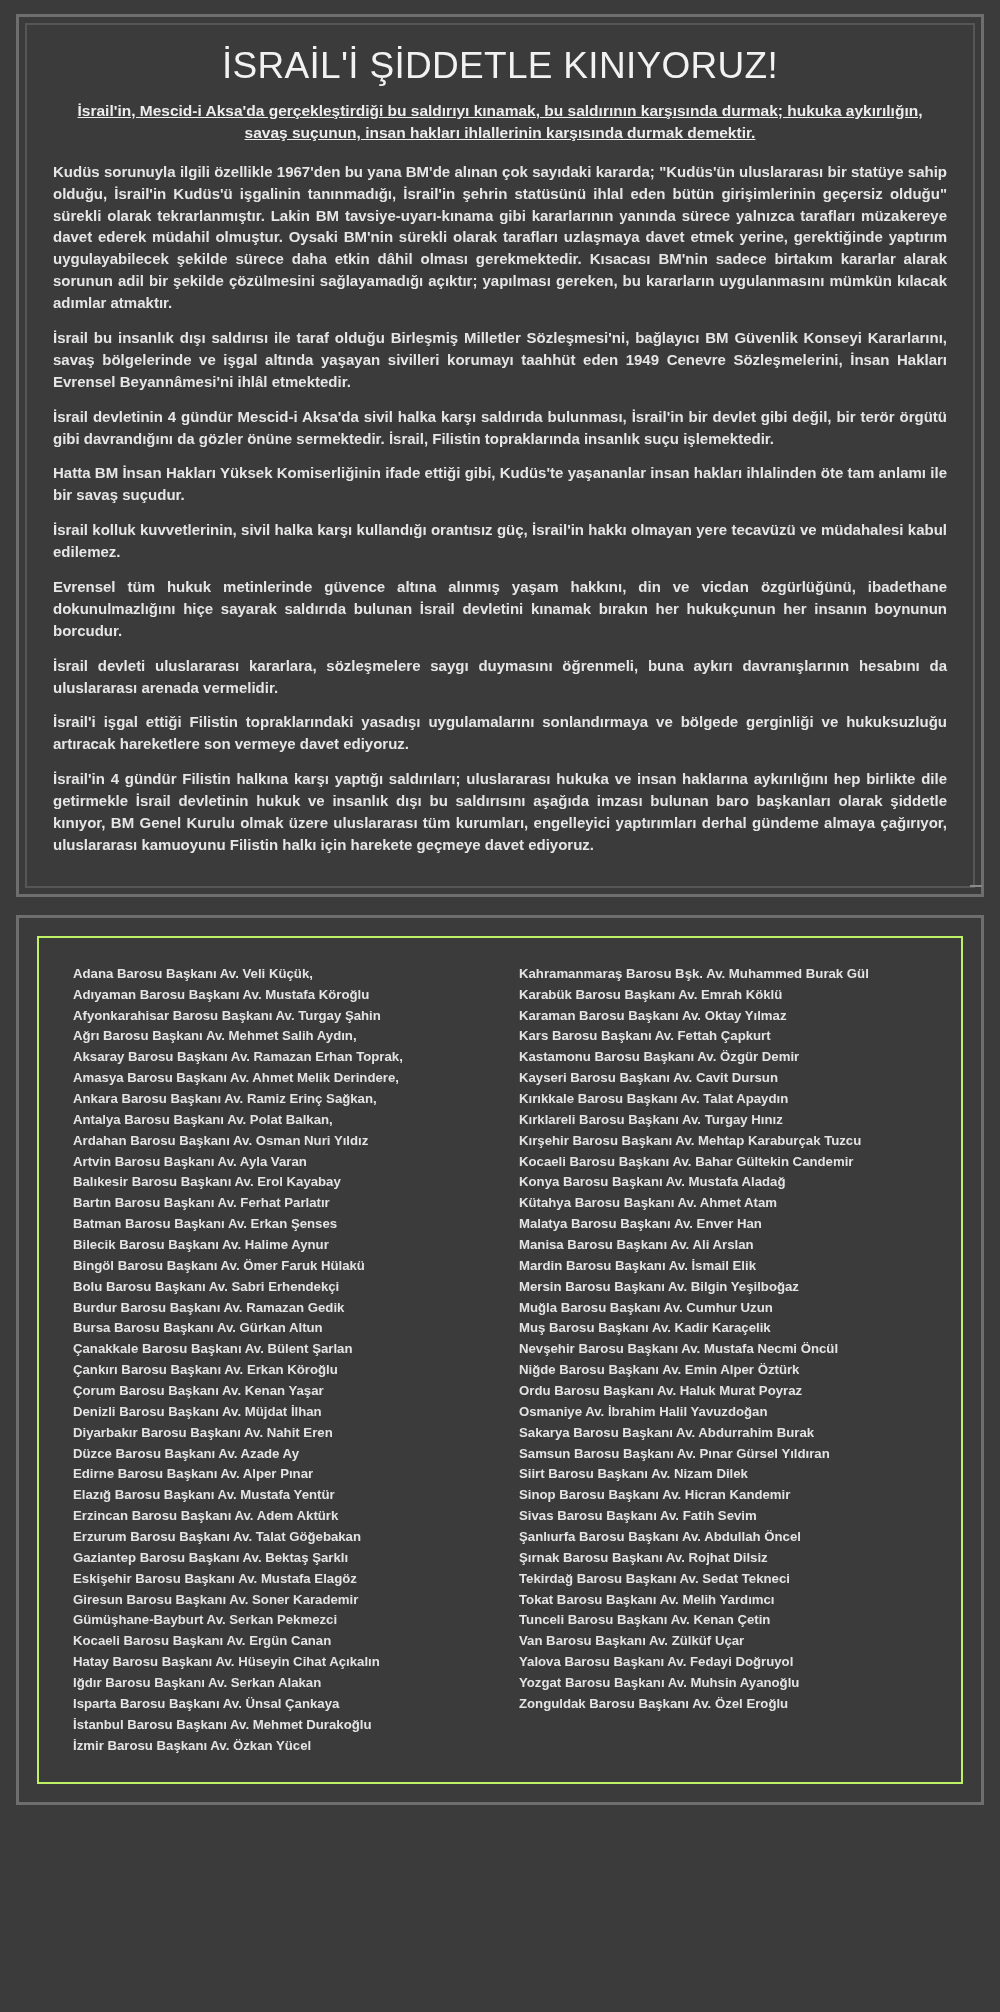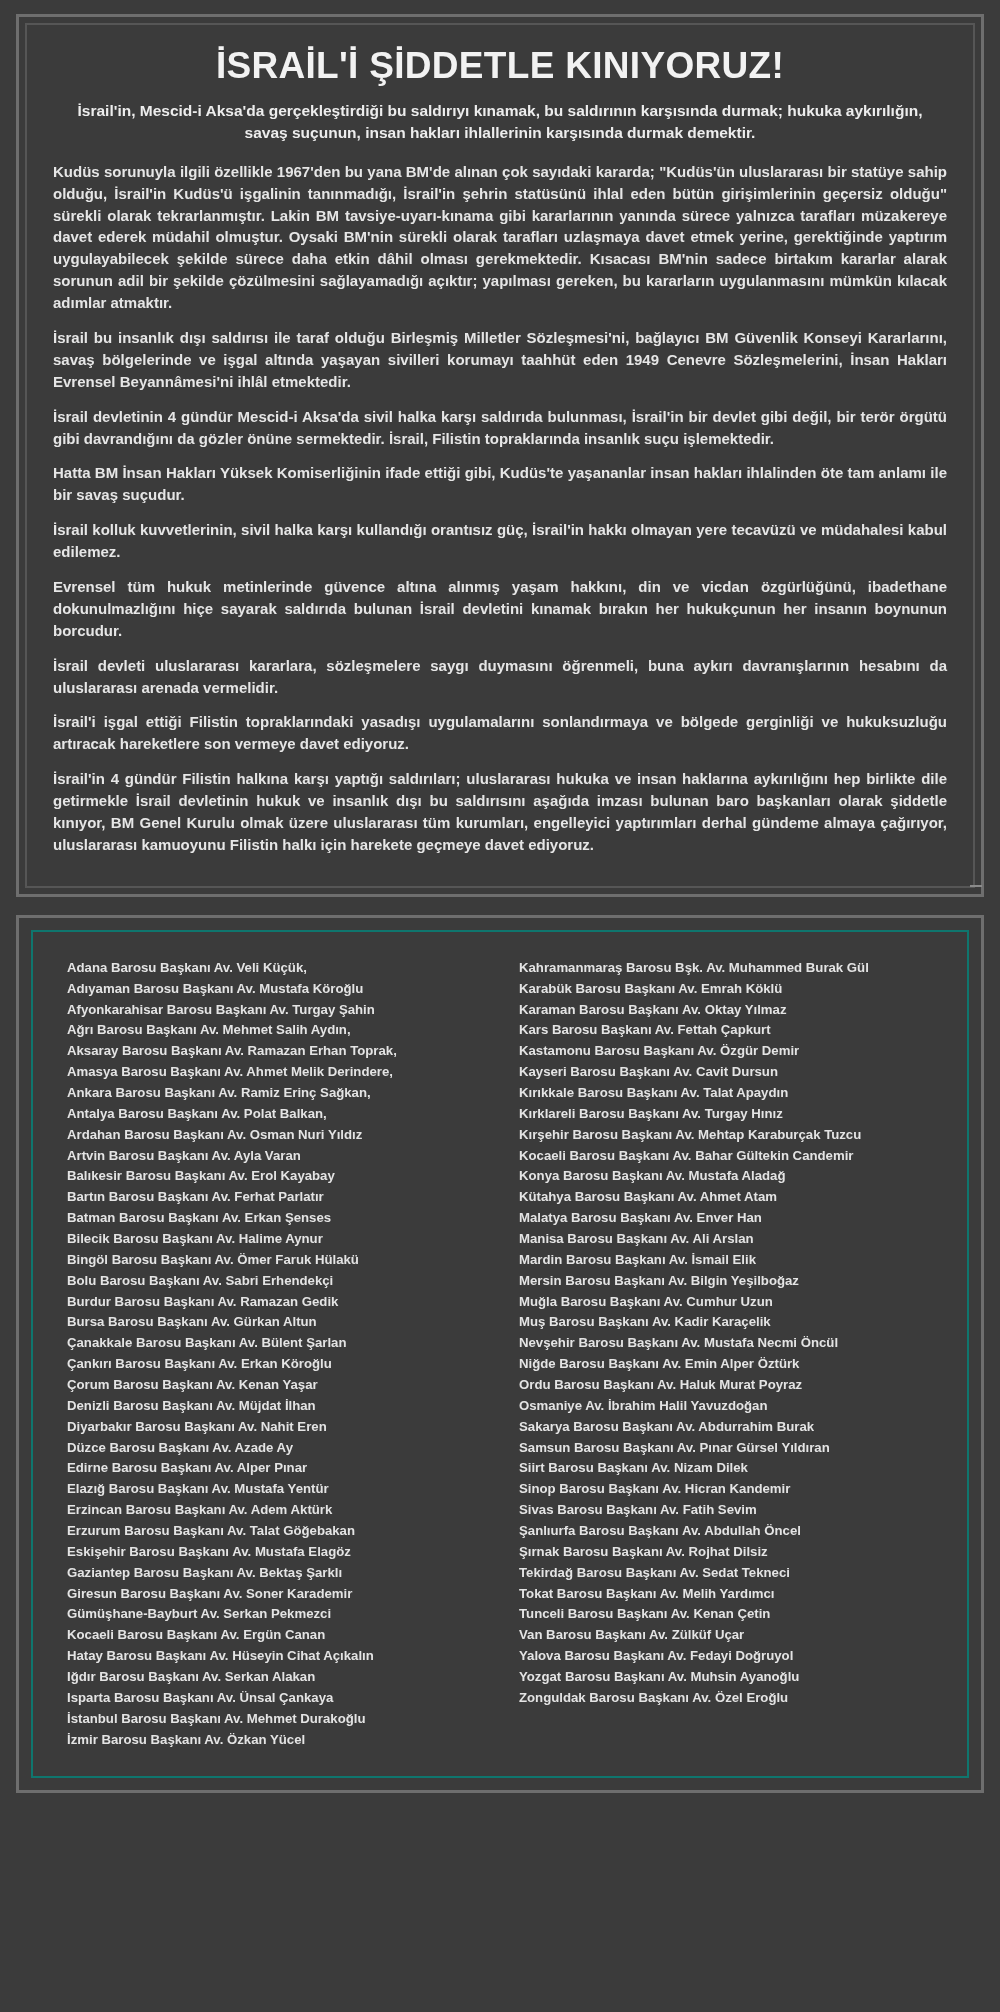--- a/index.html
+++ b/index.html
@@ -29,51 +29,52 @@
   }
   .panel-inner {
     border: 2px solid #565656;
     margin: 6px;
     padding: 16px 26px 26px 26px;
     box-sizing: border-box;
   }
   .statement-title {
     text-align: center;
     font-size: 37px;
-    font-weight: bold;
+    font-weight: normal;
     letter-spacing: 0.3px;
     color: #f2f2f2;
     margin: 6px 0 14px 0;
     line-height: 1.05;
   }
   .lead {
     text-align: center;
     font-size: 15.5px;
     line-height: 1.45;
     font-weight: bold;
     color: #ededed;
     margin: 0 18px 16px 18px;
+    text-decoration: underline;
   }
   .para {
     font-size: 15px;
     line-height: 1.46;
     text-align: justify;
     color: #e6e6e6;
     margin: 8px 0 13px 0;
     font-weight: bold;
   }
   .para.last { margin-bottom: 4px; }
 
   
   .gap { height: 18px; }
 
   
   .signatories-inner {
-    border: 2px solid #0f766e;
-    margin: 12px;
+    border: 2px solid #bef264;
+    margin: 18px;
     padding: 26px 30px 26px 34px;
     box-sizing: border-box;
   }
   .sig-cols {
     display: flex;
     gap: 34px;
   }
   .sig-col {
     flex: 1 1 0;
     min-width: 0;
@@ -157,22 +158,22 @@
             <div class="sig-item">Çanakkale Barosu Başkanı Av. Bülent Şarlan</div>
             <div class="sig-item">Çankırı Barosu Başkanı Av. Erkan Köroğlu</div>
             <div class="sig-item">Çorum Barosu Başkanı Av. Kenan Yaşar</div>
             <div class="sig-item">Denizli Barosu Başkanı Av. Müjdat İlhan</div>
             <div class="sig-item">Diyarbakır Barosu Başkanı Av. Nahit Eren</div>
             <div class="sig-item">Düzce Barosu Başkanı Av. Azade Ay</div>
             <div class="sig-item">Edirne Barosu Başkanı Av. Alper Pınar</div>
             <div class="sig-item">Elazığ Barosu Başkanı Av. Mustafa Yentür</div>
             <div class="sig-item">Erzincan Barosu Başkanı Av. Adem Aktürk</div>
             <div class="sig-item">Erzurum Barosu Başkanı Av. Talat Göğebakan</div>
+            <div class="sig-item">Gaziantep Barosu Başkanı Av. Bektaş Şarklı</div>
             <div class="sig-item">Eskişehir Barosu Başkanı Av. Mustafa Elagöz</div>
-            <div class="sig-item">Gaziantep Barosu Başkanı Av. Bektaş Şarklı</div>
             <div class="sig-item">Giresun Barosu Başkanı Av. Soner Karademir</div>
             <div class="sig-item">Gümüşhane-Bayburt Av. Serkan Pekmezci</div>
             <div class="sig-item">Kocaeli Barosu Başkanı Av. Ergün Canan</div>
             <div class="sig-item">Hatay Barosu Başkanı Av. Hüseyin Cihat Açıkalın</div>
             <div class="sig-item">Iğdır Barosu Başkanı Av. Serkan Alakan</div>
             <div class="sig-item">Isparta Barosu Başkanı Av. Ünsal Çankaya</div>
             <div class="sig-item">İstanbul Barosu Başkanı Av. Mehmet Durakoğlu</div>
             <div class="sig-item">İzmir Barosu Başkanı Av. Özkan Yücel</div>
           </div>
         <div class="sig-col" id="sig-right">

